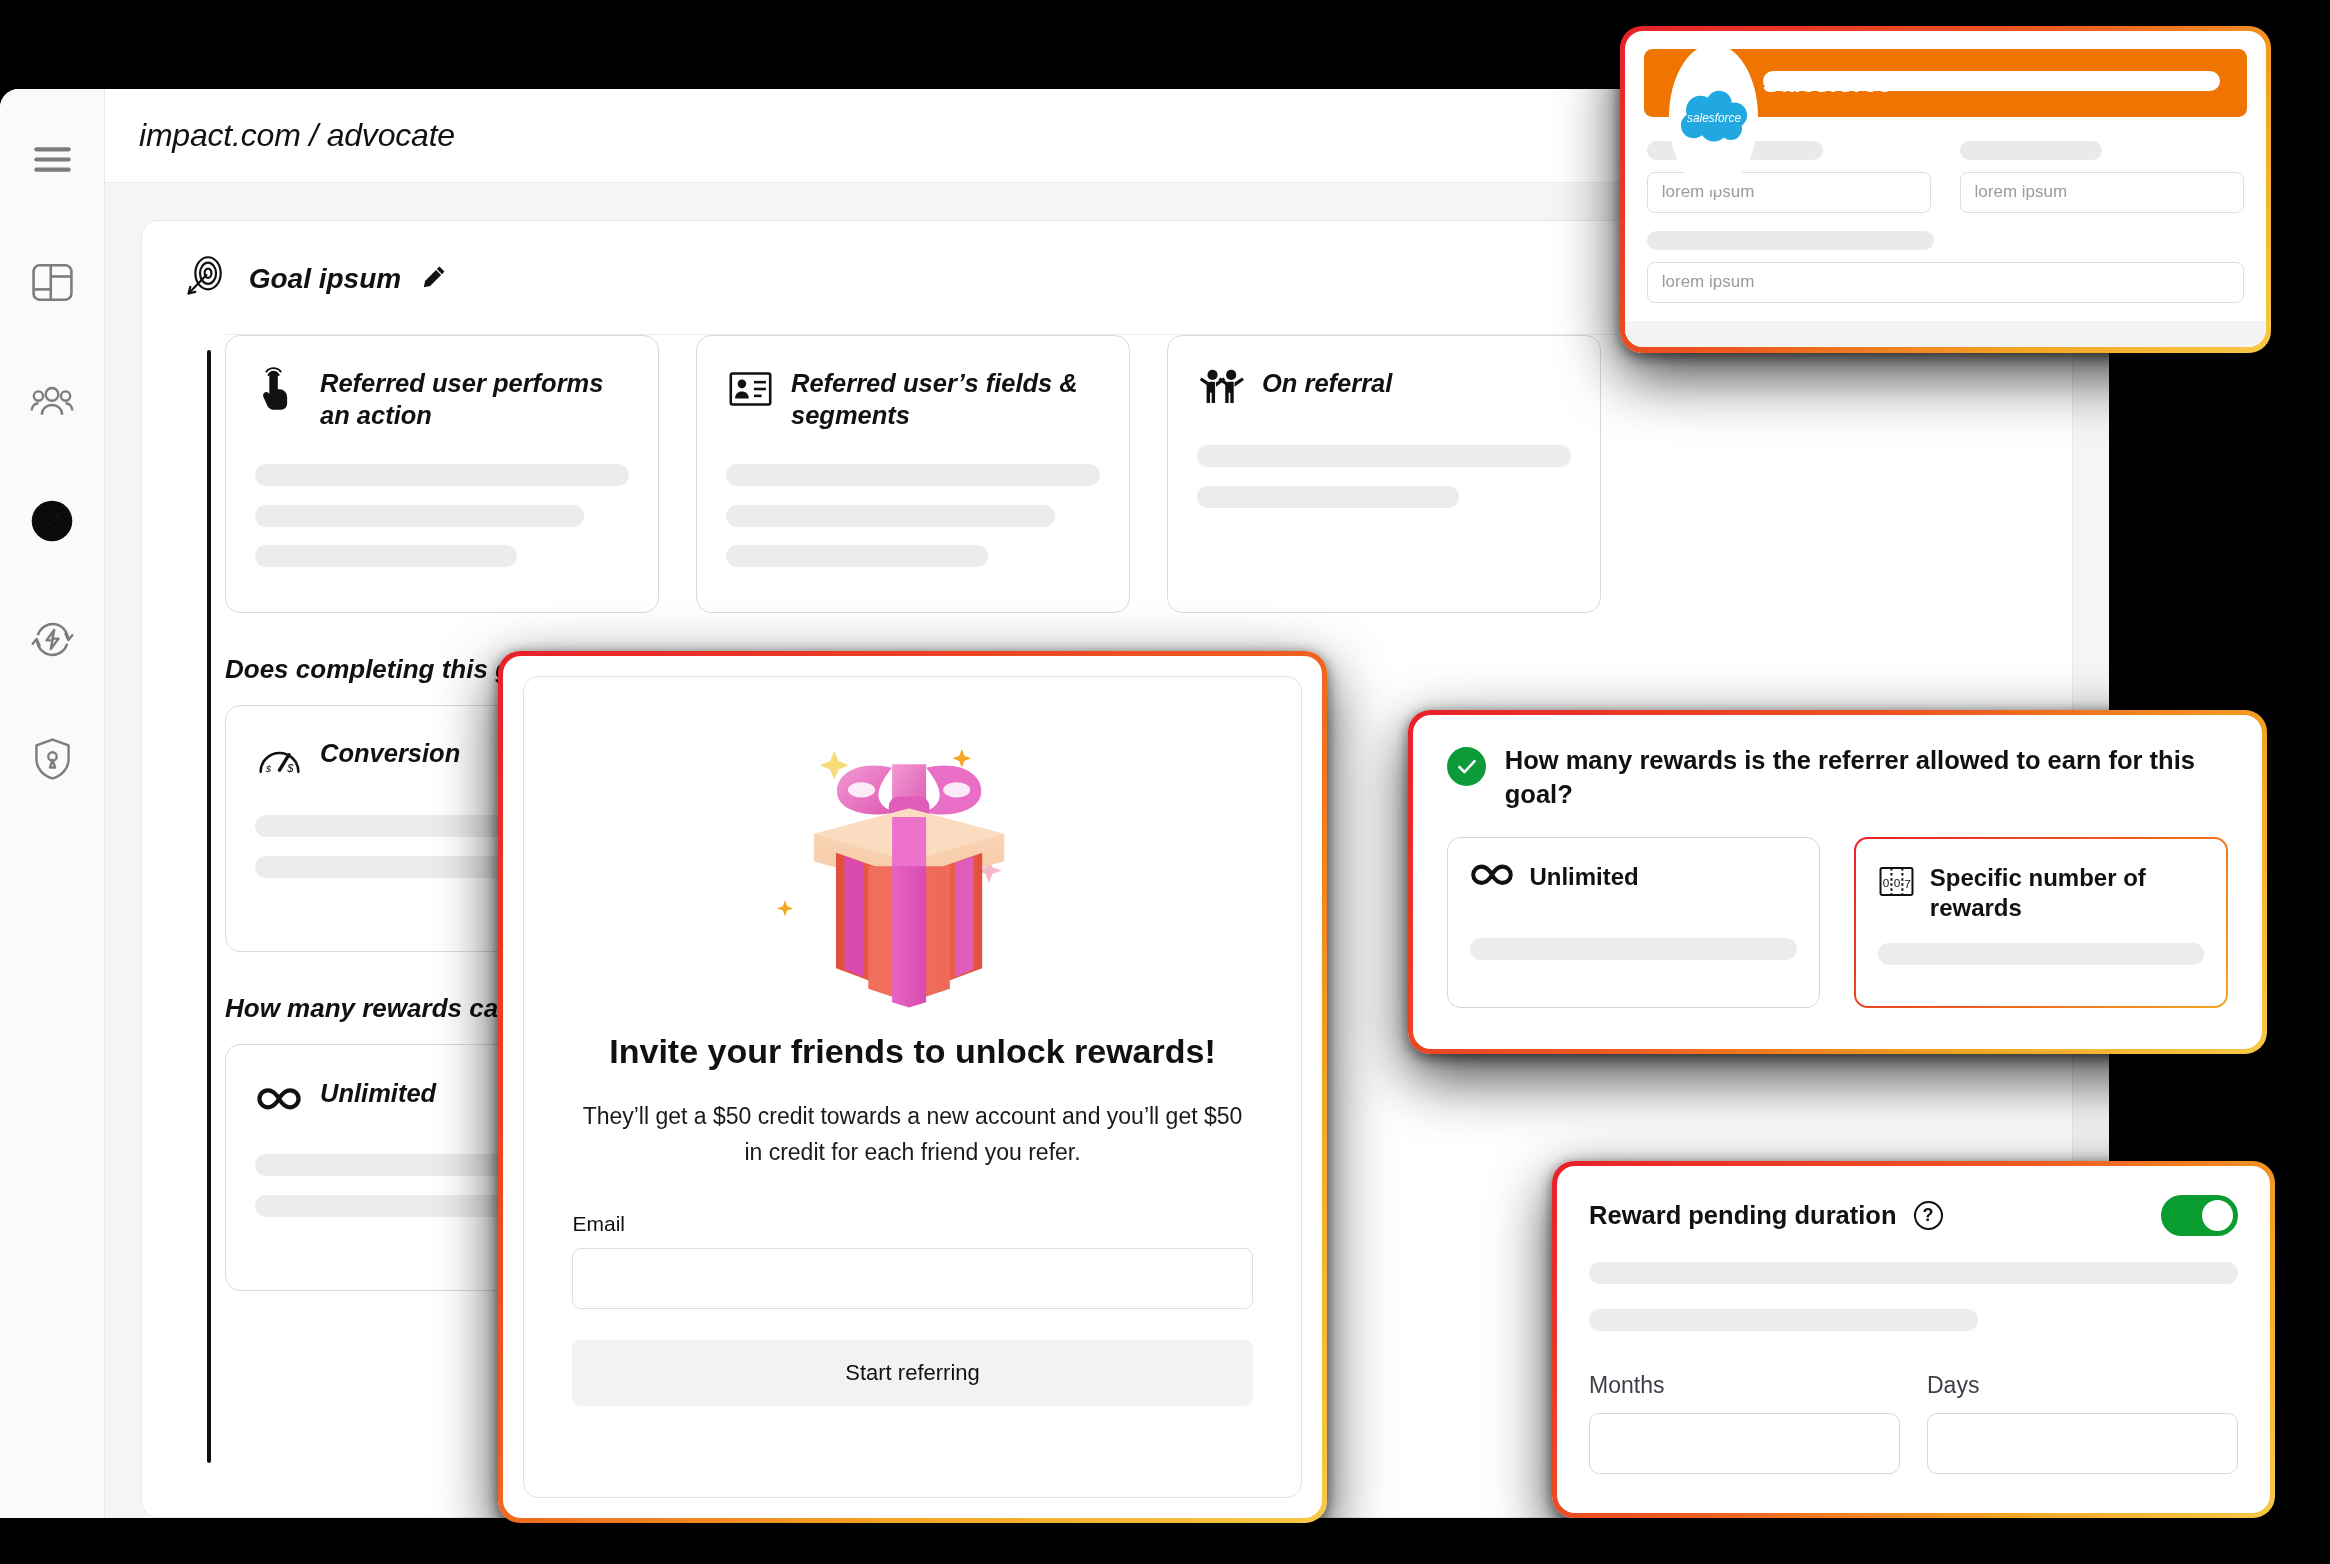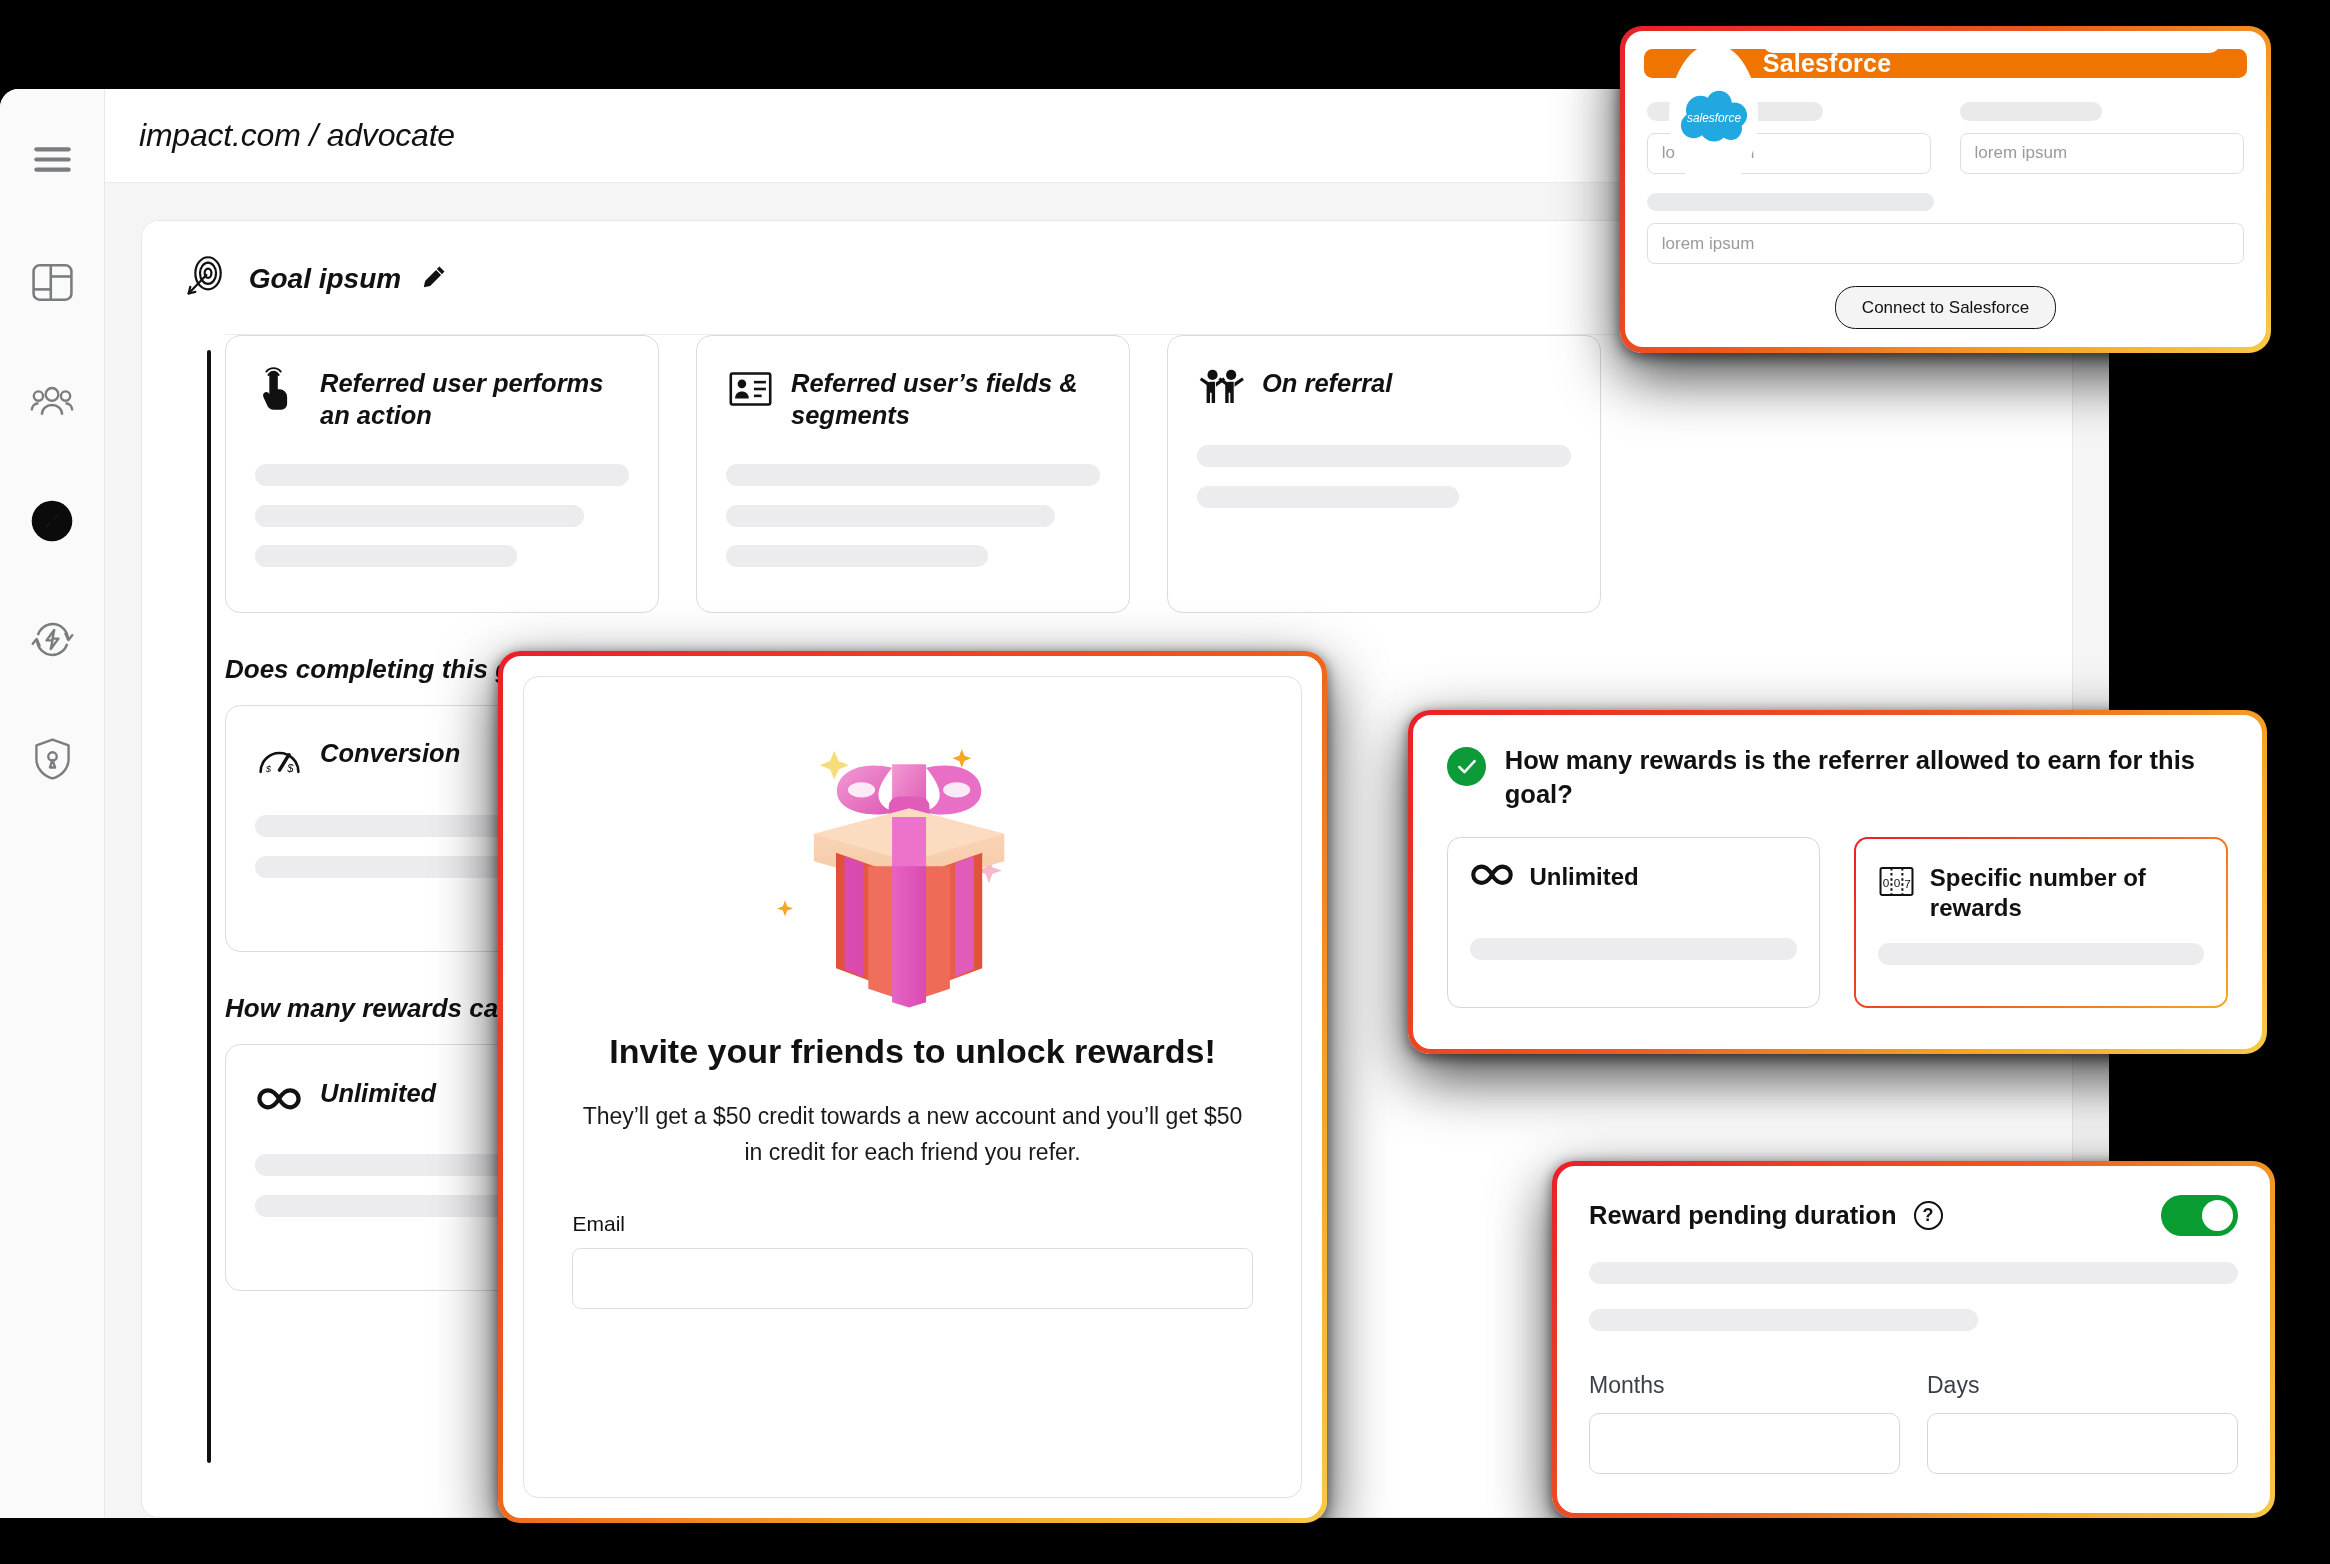--- a/index.html
+++ b/index.html
@@ -397,23 +397,20 @@
             <div class="sf-input">
               <span>lorem ipsum</span>
             </div>
           </div>
         </div>
         <div style="margin-top:18.7px;">
           <div class="sf-lbl w48"></div>
           <div class="sf-input">
             <span>lorem ipsum</span>
           </div>
-        </div>
-        <div class="sf-connect-wrap">
-          <button class="sf-connect">Connect to Salesforce</button>
         </div>
       </div>
 
       <div class="sf-footer">
         
         
         
       </div>
     </div>
   </div>
@@ -541,19 +538,20 @@
             <path d="M186 120 L226 120 L226 178 L186 178z" fill="#ec72cb"></path>
           </svg>
         </div>
 
         <div class="inv-h">Invite your friends to unlock rewards!</div>
         <div class="inv-p">They’ll get a $50 credit towards a new account and you’ll get $50 in credit for each friend you refer.</div>
 
         <div class="inv-form">
           <div class="inv-lbl">Email</div>
           <input class="inv-input" type="email" placeholder="" style="">
+          <button class="inv-btn">Start referring</button>
         </div>
       </div>
     </div>
   </div>
 
 </div>
 
 
 </body></html>

